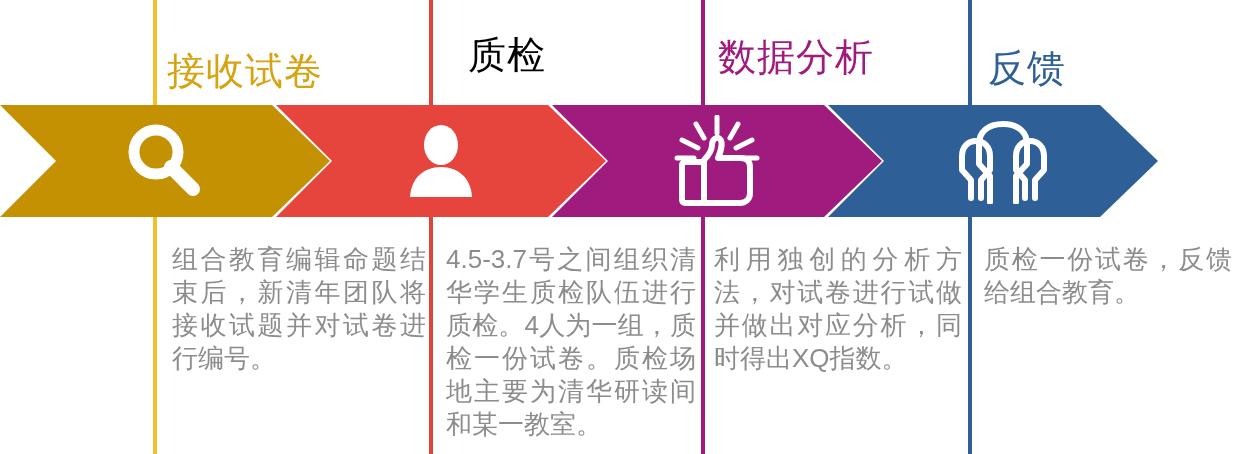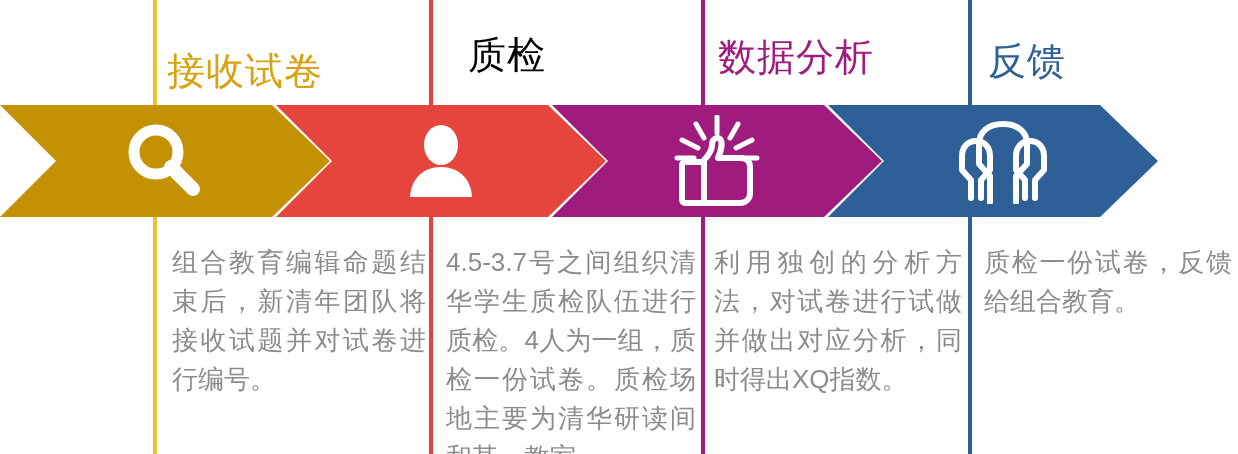--- a/index.html
+++ b/index.html
@@ -32,41 +32,41 @@
 
   
   .icon-wrap{position:absolute;top:0;height:112px;display:flex;align-items:center;justify-content:center;pointer-events:none;}
   .icon-wrap svg{display:block;}
 
   
   .body-text{
     position:absolute;
     color:#8C8C8C;
     font-size:26px;
-    line-height:39px;
+    line-height:33px;
     text-align:justify;
     text-justify:inter-ideograph;
     word-break:break-all;
     font-weight:400;
   }
 </style>
 </head>
 <body>
 
 <div id="stage">
 
   <div class="divider" style="left:153px;background:#F0C02E;"></div>
   <div class="divider" style="left:429px;background:#E0453C;"></div>
   <div class="divider" style="left:701px;background:#A01B7E;"></div>
   <div class="divider" style="left:968px;background:#2E5F96;"></div>
 
   <div class="heading" style="left:167px;top:33px;color:#D6A312;margin-top:16px;">接收试卷</div>
   <div class="heading" style="left:468px;top:33px;color:#000000;">质检</div>
   <div class="heading" style="left:718px;top:35px;color:#A01B7E;">数据分析</div>
-  <div class="heading" style="left:988px;top:39px;color:#2E5F96;text-align:center;">反馈</div>
+  <div class="heading" style="left:988px;top:46px;color:#2E5F96;text-align:center;">反馈</div>
 
   <div id="banner">
 
     <div class="chev" style="left:0px;width:330px;">
       <svg viewBox="0 0 330 112" preserveAspectRatio="none">
         <path d="M0,0 L272,0 L330,56 L272,112 L0,112 L56,56 Z" fill="#C49102"></path>
       </svg>
     </div>
 
     <div class="chev" style="left:276px;width:330px;">

